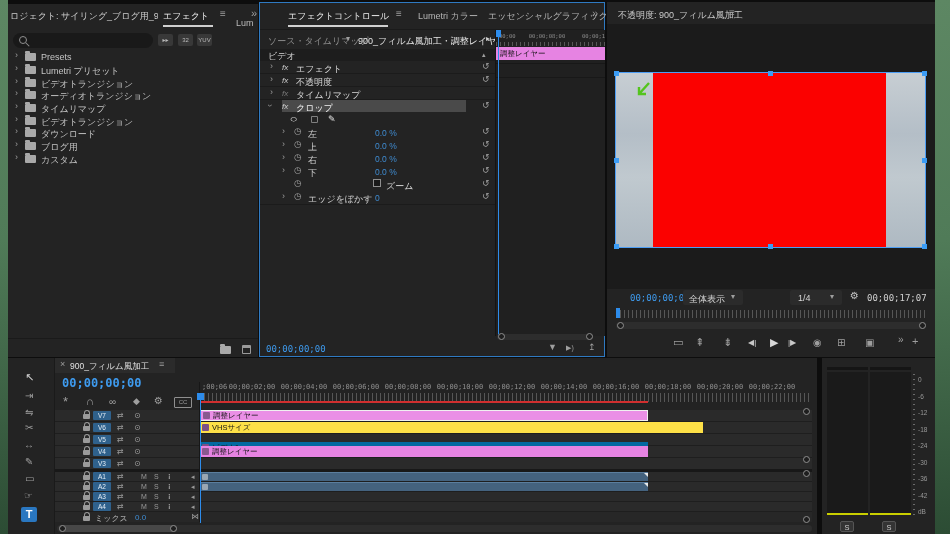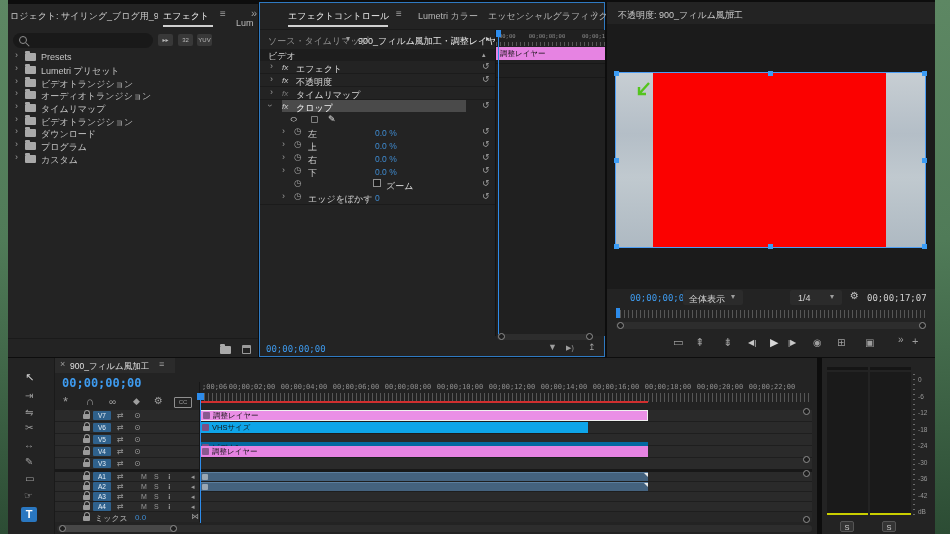--- a/index.html
+++ b/index.html
@@ -91,21 +91,21 @@
         <span class="abs nw" style="left:33px;top:2px">ビデオトランジション</span>
       </div>
     <div class="abs" style="left:0;top:122px;width:250px;height:13px">
         <span class="abs icon" style="left:7px;top:1px">›</span>
         <span class="cssfolder" style="left:17px;top:3px"></span>
         <span class="abs nw" style="left:33px;top:2px">ダウンロード</span>
       </div>
     <div class="abs" style="left:0;top:135px;width:250px;height:13px">
         <span class="abs icon" style="left:7px;top:1px">›</span>
         <span class="cssfolder" style="left:17px;top:3px"></span>
-        <span class="abs nw" style="left:33px;top:2px">プログラム</span>
+        <span class="abs nw" style="left:33px;top:2px">ブログ用</span>
       </div>
     <div class="abs" style="left:0;top:148px;width:250px;height:13px">
         <span class="abs icon" style="left:7px;top:1px">›</span>
         <span class="cssfolder" style="left:17px;top:3px"></span>
         <span class="abs nw" style="left:33px;top:2px">カスタム</span>
       </div>
 
     <div class="abs" style="left:0;top:334px;width:250px;height:1px;background:#1a1a1a"></div>
     <span class="cssfolder" style="left:212px;top:342px"></span>
     <span class="csstrash" style="left:234px;top:341px"></span>
@@ -404,21 +404,21 @@
         <span class="csslock" style="left:28px;top:4px"></span>
         <span class="abs nw" style="left:40px;top:1px;font-size:8px;color:#b9b9b9">ミックス</span>
         <span class="abs nw val" style="left:80px;top:1px;font-size:8px">0.0</span>
         <span class="hdricon" style="left:136px;top:1px">⋈</span>
       </div>
 
     <div class="abs" style="left:145px;top:52px;width:448px;height:11px;background:#ea8fe6;border:1px solid #f0f0f0;box-sizing:border-box">
       <span class="abs" style="left:2px;top:1px;width:7px;height:7px;background:#8a5890;border-radius:1px"></span>
       <span class="abs nw" style="left:12px;top:0;font-size:7.5px;color:#141414">調整レイヤー</span>
     </div>
-    <div class="abs" style="left:145px;top:64px;width:388px;height:11px;background:#0ea5e9">
+    <div class="abs" style="left:145px;top:64px;width:503px;height:11px;background:#fde047">
       <span class="abs" style="left:2px;top:2px;width:7px;height:7px;background:#7c4f86;border-radius:1px"></span>
       <span class="abs nw" style="left:12px;top:1px;font-size:7.5px;color:#141414">VHSサイズ</span>
     </div>
     <div class="abs" style="left:145px;top:84px;width:448px;height:11px;background:#0369a1">
       <span class="abs" style="left:2px;top:2px;width:7px;height:7px;background:#7c4f86;border-radius:1px"></span>
       <span class="abs nw" style="left:12px;top:1px;font-size:7.5px;color:#141414">ビデオ1</span>
     </div>
     <div class="abs" style="left:145px;top:88px;width:448px;height:11px;background:#e683e2">
       <span class="abs" style="left:2px;top:2px;width:7px;height:7px;background:#8a5890;border-radius:1px"></span>
       <span class="abs nw" style="left:12px;top:1px;font-size:7.5px;color:#141414">調整レイヤー</span>

